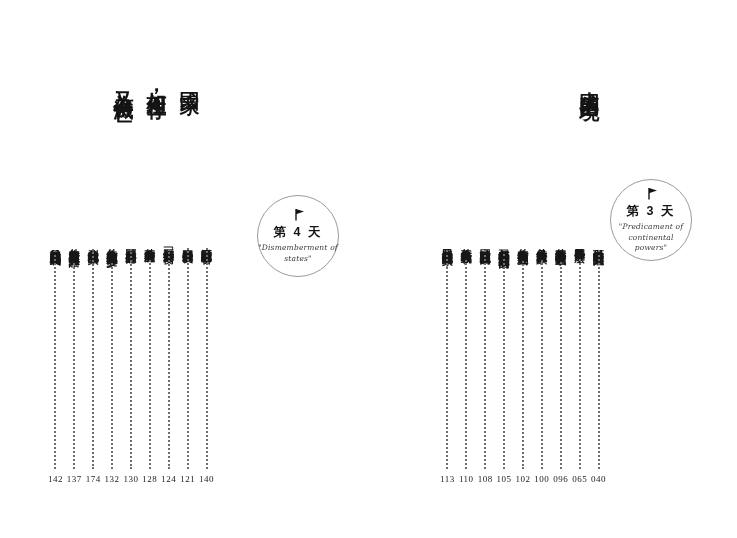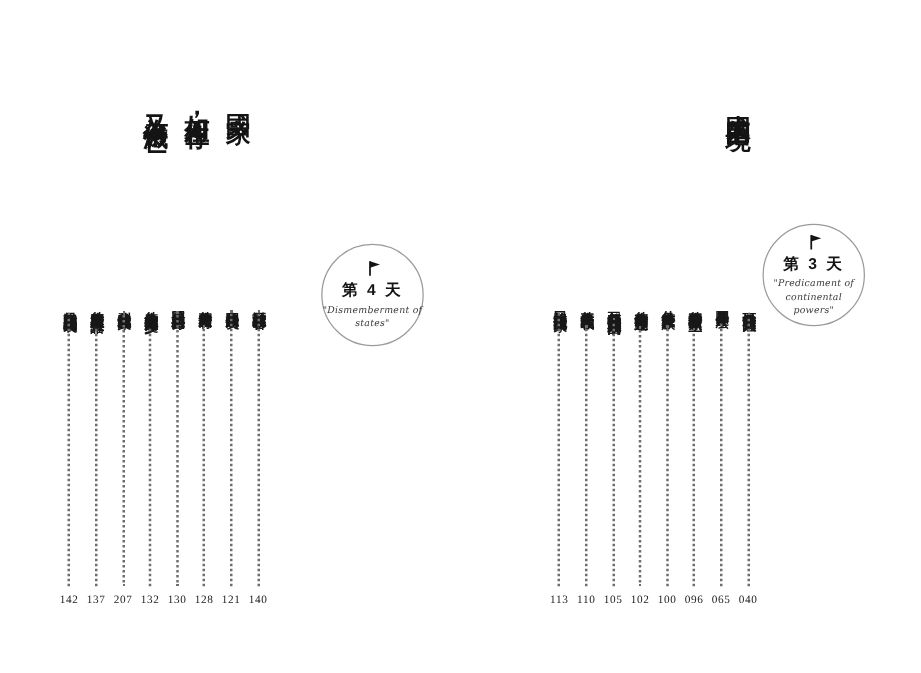--- a/index.html
+++ b/index.html
@@ -168,20 +168,25 @@
         <span class="toc-title">為什麼會有獨立運動？</span>
         <span class="toc-leader"></span>
         <span class="toc-page">102</span>
       </div>
       <div class="toc-item">
         <span class="toc-title">每年花費數千億美元「維穩」的中國</span>
         <span class="toc-leader"></span>
         <span class="toc-page">105</span>
       </div>
       <div class="toc-item">
+        <span class="toc-title">中國設置監視器的原因</span>
+        <span class="toc-leader"></span>
+        <span class="toc-page">108</span>
+      </div>
+      <div class="toc-item">
         <span class="toc-title">為什麼要發動戰爭？</span>
         <span class="toc-leader"></span>
         <span class="toc-page">110</span>
       </div>
       <div class="toc-item">
         <span class="toc-title">將槍口指向記者的國家</span>
         <span class="toc-leader"></span>
         <span class="toc-page">113</span>
       </div>
     </div>
@@ -209,38 +214,43 @@
         <span class="toc-title">討厭讀書的小杏</span>
         <span class="toc-leader"></span>
         <span class="toc-page">140</span>
       </div>
       <div class="toc-item">
         <span class="toc-title">失去祖國的朋友</span>
         <span class="toc-leader"></span>
         <span class="toc-page">121</span>
       </div>
       <div class="toc-item">
+        <span class="toc-title">和平源自於「平衡」</span>
+        <span class="toc-leader"></span>
+        <span class="toc-page">124</span>
+      </div>
+      <div class="toc-item">
         <span class="toc-title">為什麼要有國王？</span>
         <span class="toc-leader"></span>
         <span class="toc-page">128</span>
       </div>
       <div class="toc-item">
         <span class="toc-title">國王與首相的分工</span>
         <span class="toc-leader"></span>
         <span class="toc-page">130</span>
       </div>
       <div class="toc-item">
         <span class="toc-title">為什麼擁有實權的國王變少了？</span>
         <span class="toc-leader"></span>
         <span class="toc-page">132</span>
       </div>
       <div class="toc-item">
         <span class="toc-title">分裂成七塊的國家</span>
         <span class="toc-leader"></span>
-        <span class="toc-page">207</span>
+        <span class="toc-page">174</span>
       </div>
       <div class="toc-item">
         <span class="toc-title">為什麼大國人民不擅長外語？</span>
         <span class="toc-leader"></span>
         <span class="toc-page">137</span>
       </div>
       <div class="toc-item">
         <span class="toc-title">知識是防止受騙的武裝</span>
         <span class="toc-leader"></span>
         <span class="toc-page">142</span>

